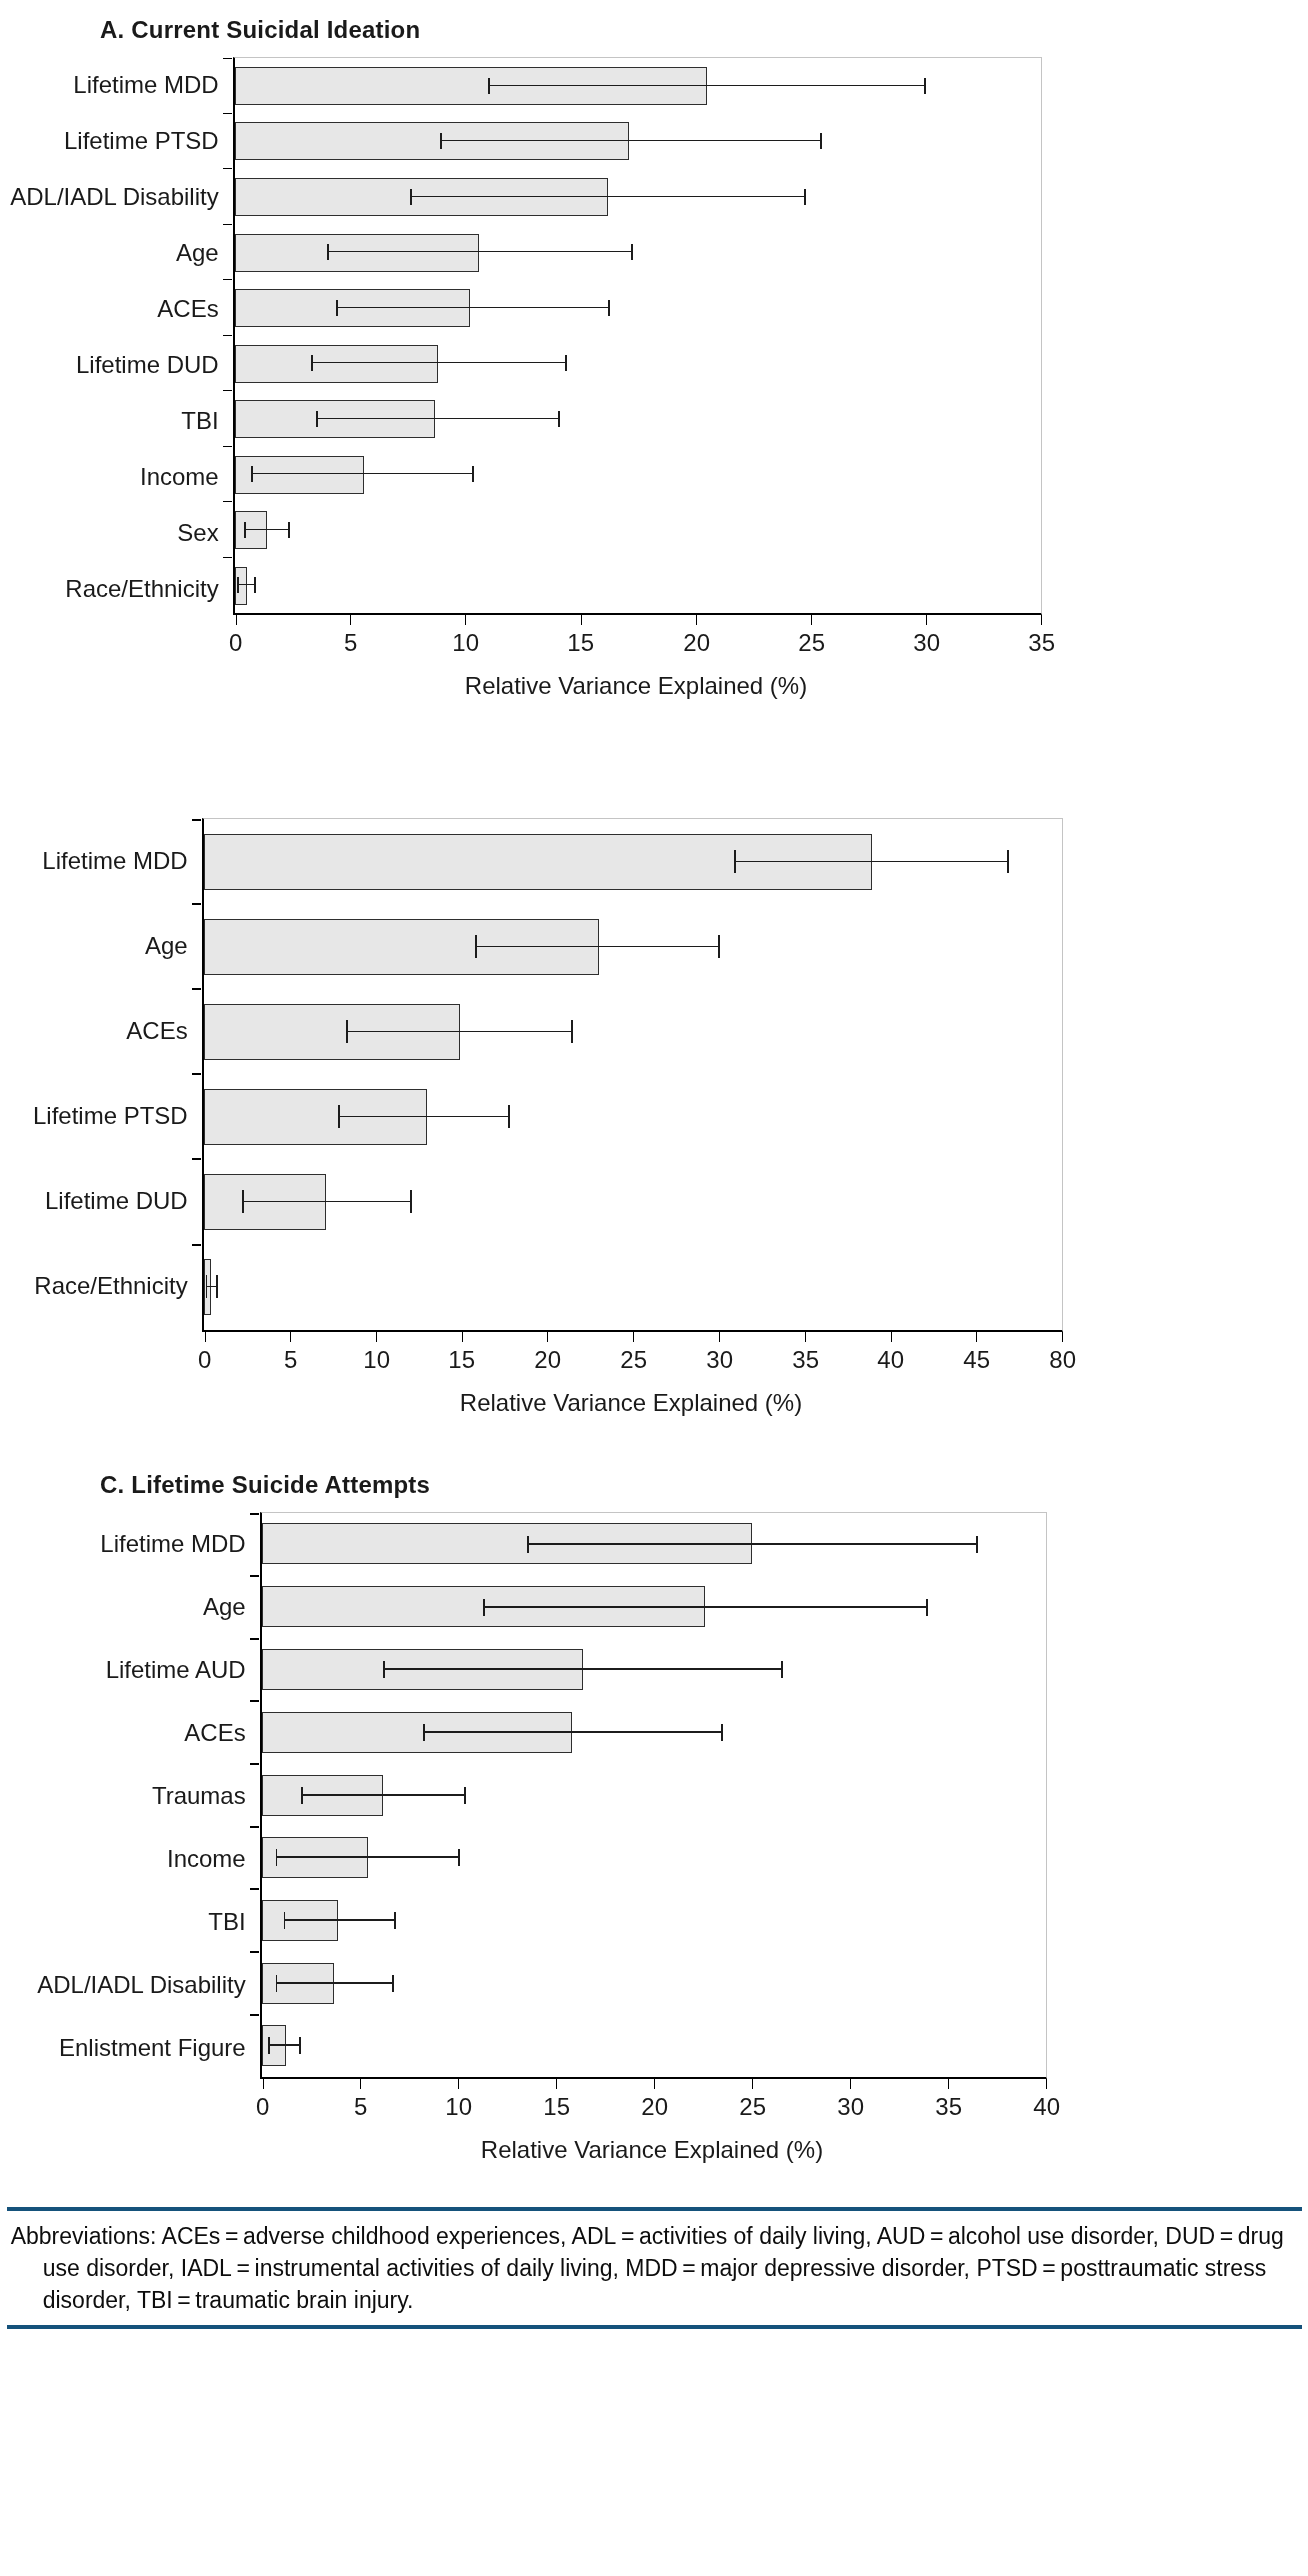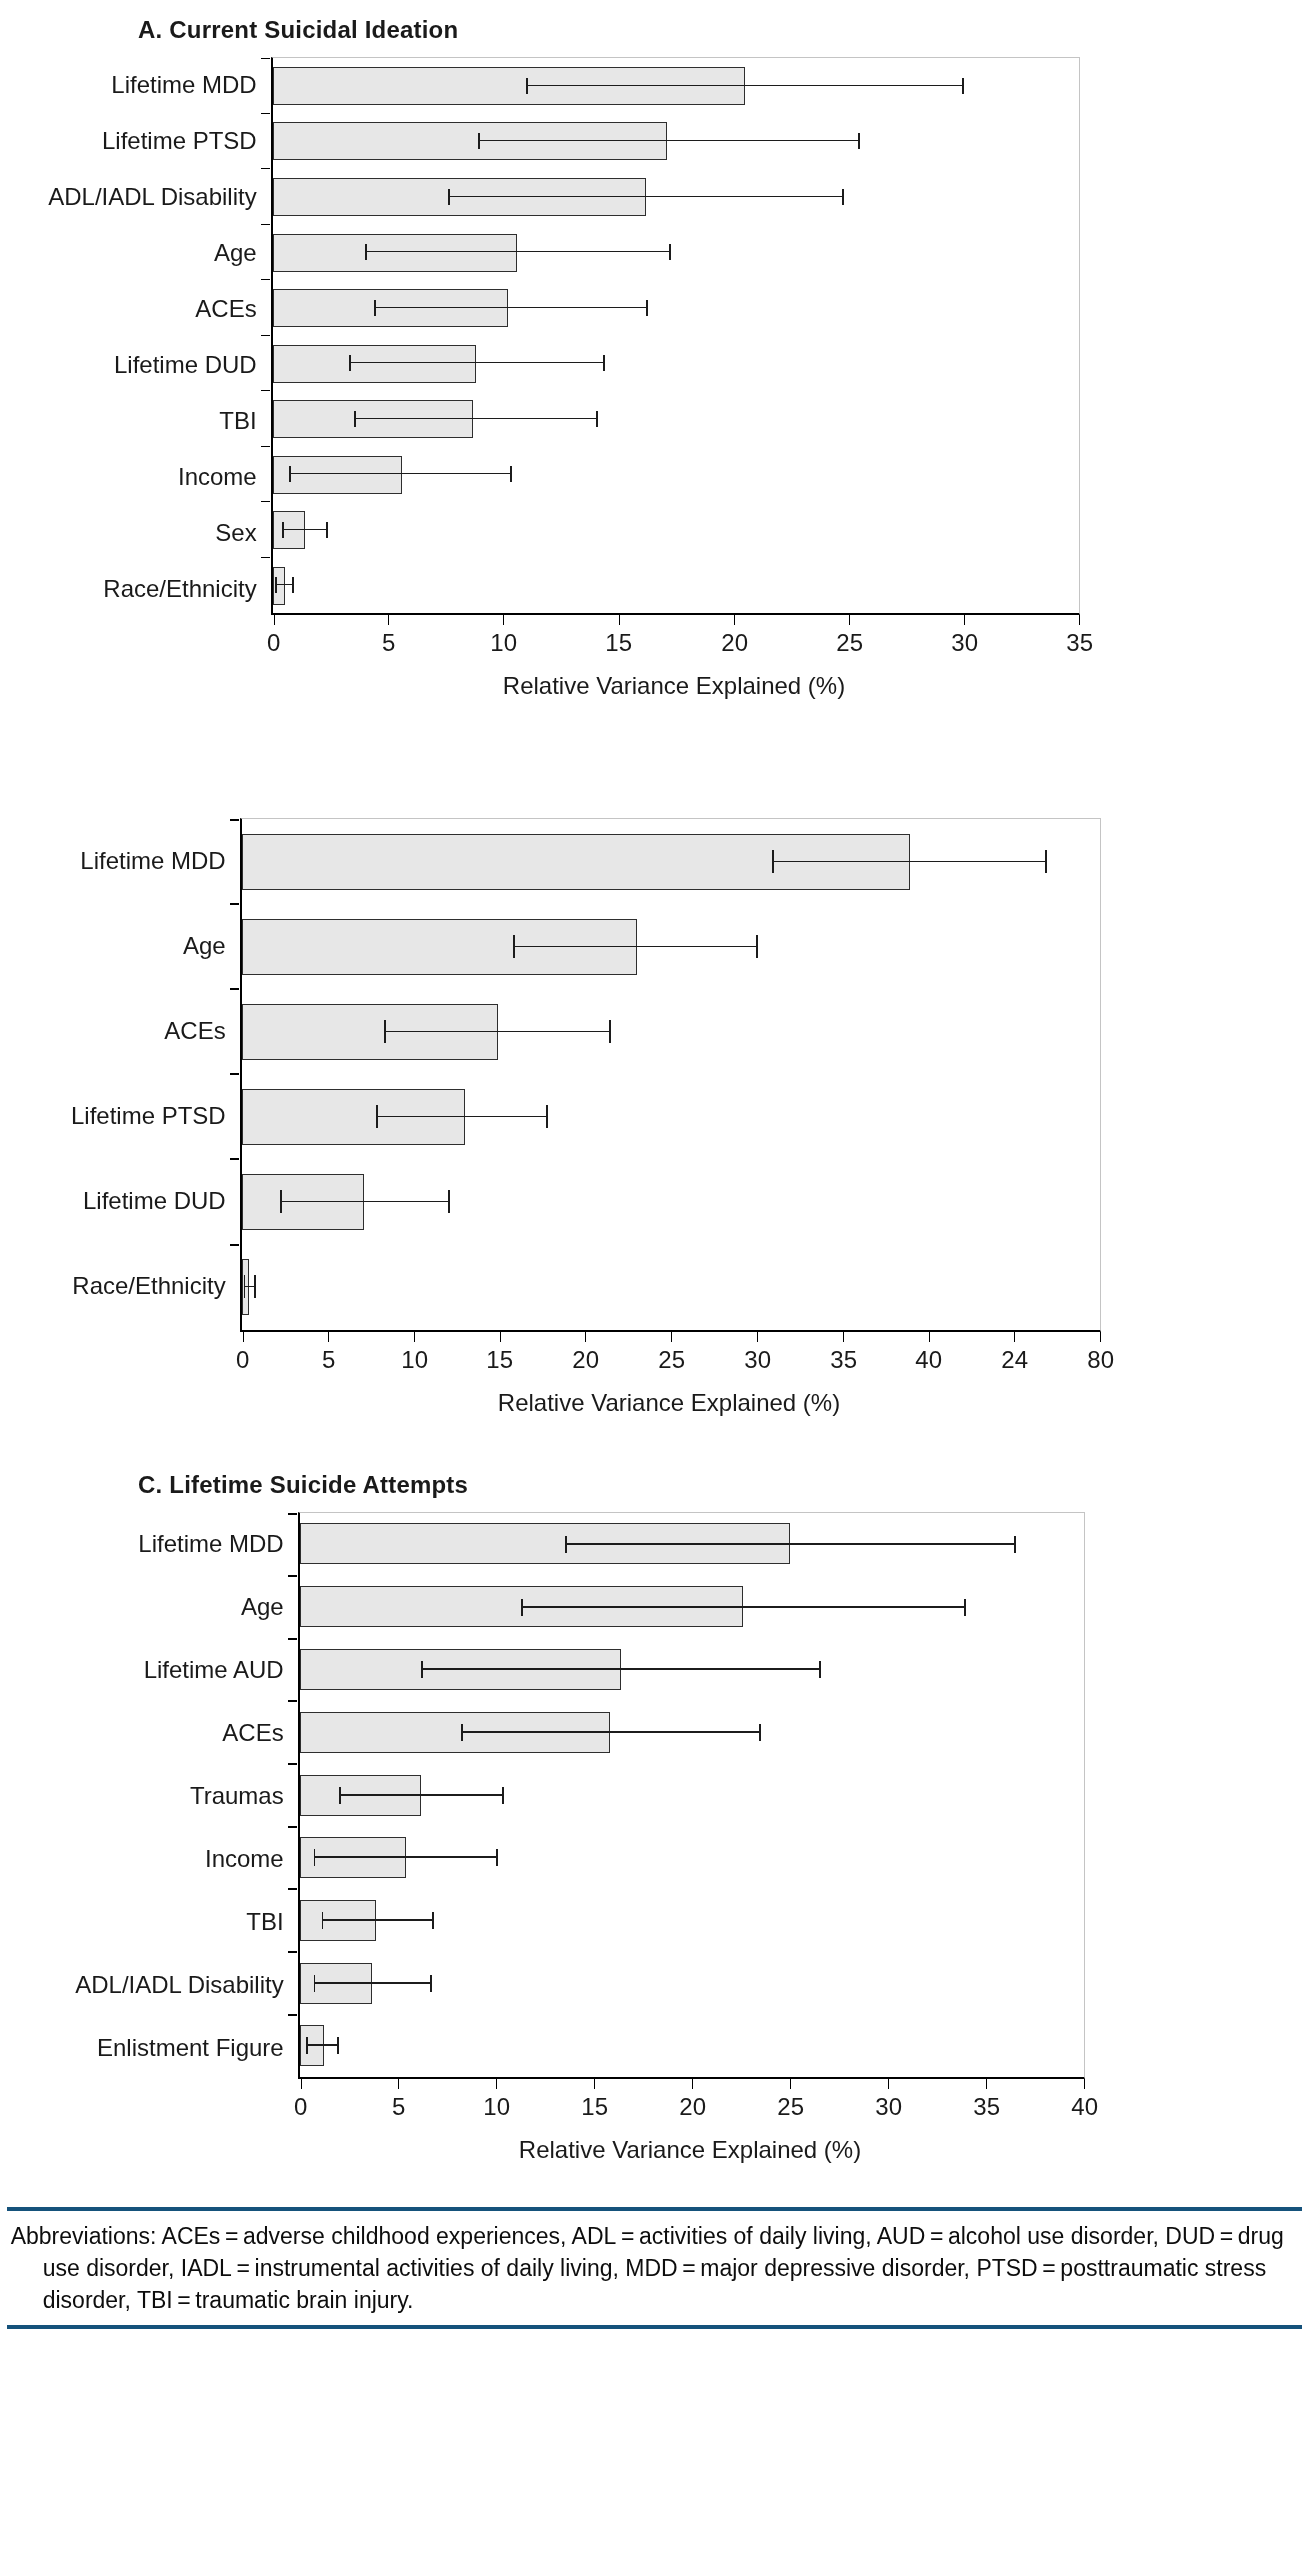--- a/index.html
+++ b/index.html
@@ -12,21 +12,21 @@
     margin:7.2px 7.2px 0 7.2px;
     background:#15527b;
     color:#ffffff;
   }
   .fig-header h1{
     margin:0;padding:14.3px 18px 16px 18px;
     font-size:25px;line-height:1.32;font-weight:bold;letter-spacing:0.2px;
   }
   .fig-header sup{font-size:62%;line-height:0;}
   
-  .panel{position:relative;padding-left:38px;}
+  .panel{position:relative;}
   .panel h2{
     margin:0 0 12.5px 100px;
     font-size:24px;font-weight:bold;color:#1a1a1a;letter-spacing:0.2px;
   }
   .panel-a{margin-top:16px;}
   .panel-b{margin-top:118px;}
   .panel-c{margin-top:54px;}
   .chart{display:flex;align-items:flex-start;}
   .labels{display:flex;flex-direction:column;align-items:flex-end;}
   .cat-label{
@@ -248,21 +248,21 @@
             <div class="xtick-label" style="left: 343px;">20</div>
             <div class="xtick" style="left: 428px;"></div>
             <div class="xtick-label" style="left: 429px;">25</div>
             <div class="xtick" style="left: 514px;"></div>
             <div class="xtick-label" style="left: 515px;">30</div>
             <div class="xtick" style="left: 600px;"></div>
             <div class="xtick-label" style="left: 601px;">35</div>
             <div class="xtick" style="left: 686px;"></div>
             <div class="xtick-label" style="left: 686px;">40</div>
             <div class="xtick" style="left: 771px;"></div>
-            <div class="xtick-label" style="left: 772px;">24</div>
+            <div class="xtick-label" style="left: 772px;">45</div>
             <div class="xtick" style="left: 857px;"></div>
             <div class="xtick-label" style="left: 858px;">80</div>
           </div>
       </div>
     </div>
     <div class="xlabel" style="margin-left: 202px; width: 858px;">Relative Variance Explained (%)</div>
   </section>
 
   <section class="panel panel-c">
     <h2>C. Lifetime Suicide Attempts</h2>

